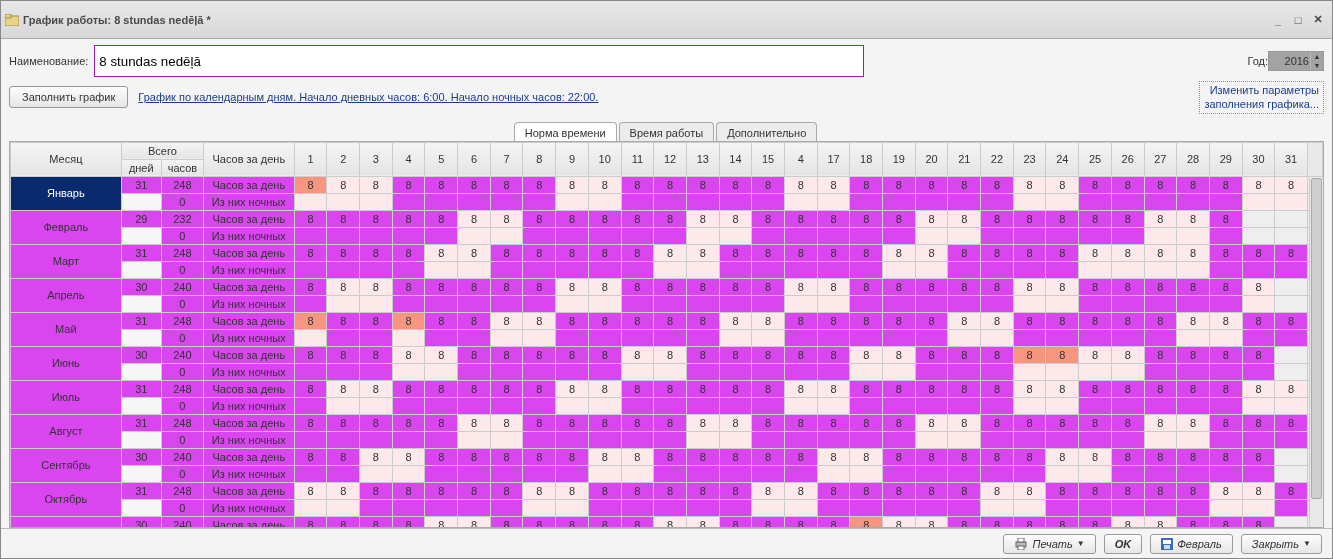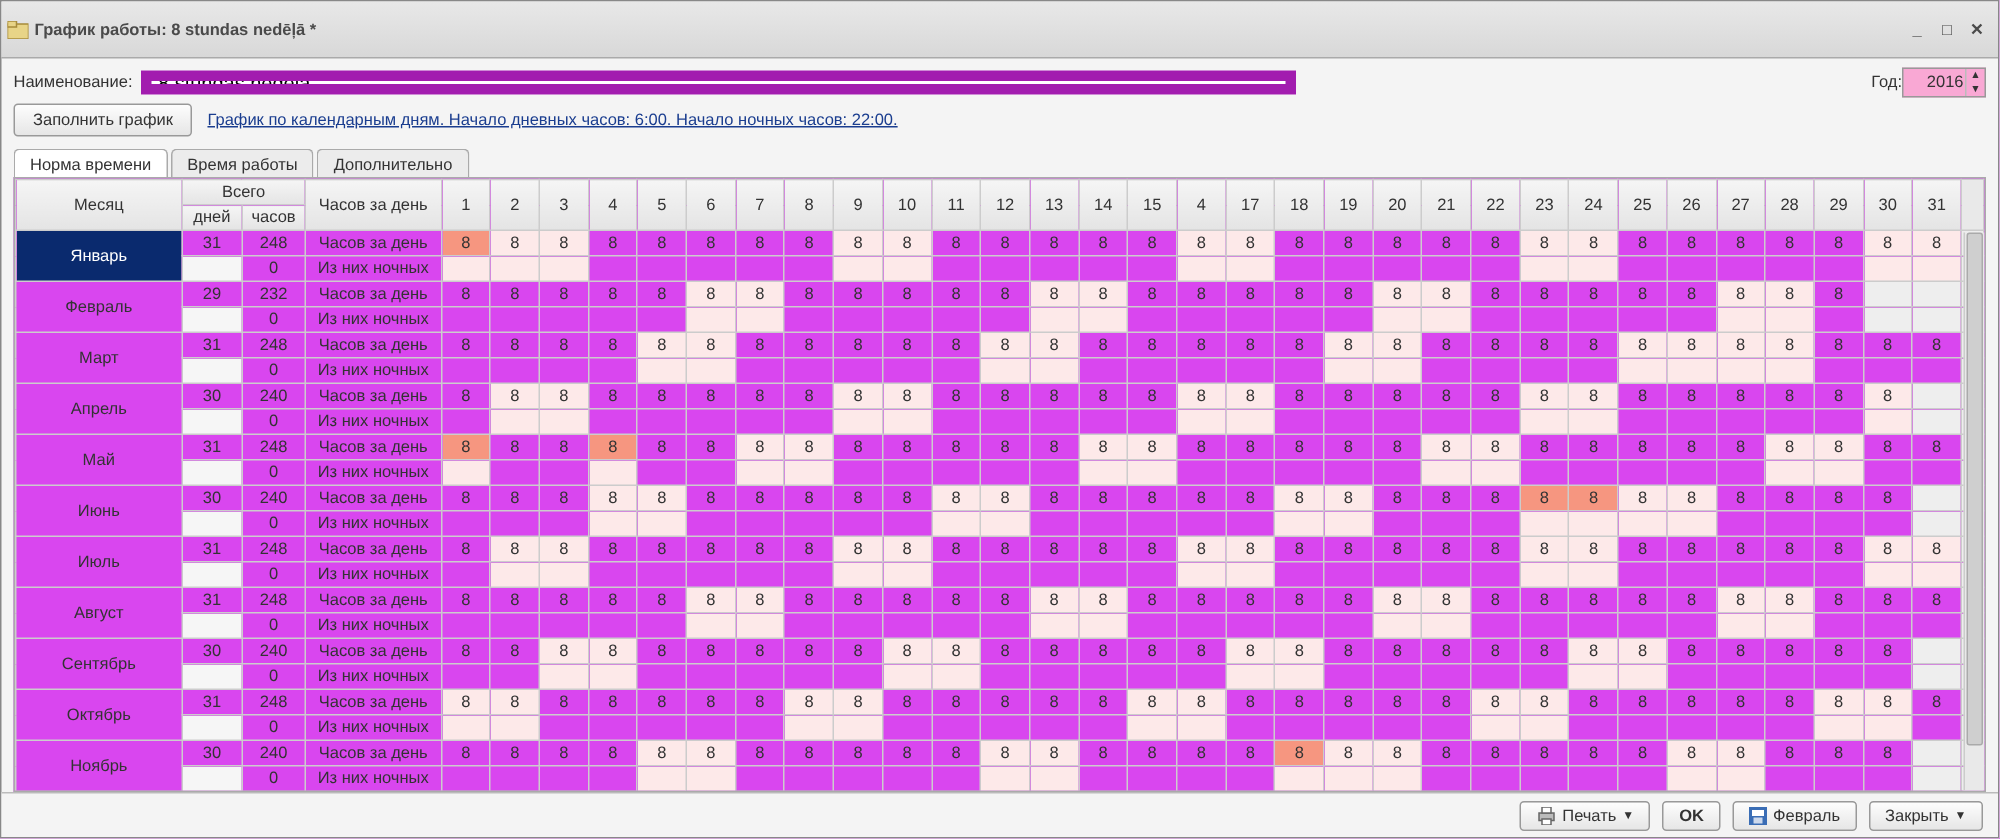--- a/index.html
+++ b/index.html
@@ -37,31 +37,31 @@
   font-weight: bold;
 }
 .toolbar-row {
   display: flex;
   align-items: center;
   padding: 6px 8px 2px;
 }
 .toolbar-row .lbl { margin-right: 6px; }
 .toolbar-row input[type="text"] {
   flex: 0 0 770px;
-  height: 16px;
-  border: 7px solid #a21caf;
+  height: 32px;
+  border: 1px solid #a21caf;
   padding: 0 4px;
   background: #fff;
 }
 .year-block { margin-left: auto; display: flex; align-items: center; gap: 0; }
 .year-input {
   position: relative;
   width: 56px; height: 20px;
   border: 1px solid #999;
-  background: #f9a8d4;
+  background: #a3a3a3;
   display: flex; align-items: center; justify-content: flex-end;
   padding-right: 14px;
 }
 .spinner {
   position: absolute; right: 0; top: 0; bottom: 0; width: 13px;
   border-left: 1px solid #bbb;
   display: flex; flex-direction: column;
 }
 .spinner div {
   flex: 1; display: flex; align-items: center; justify-content: center;
@@ -87,20 +87,21 @@
   border: 1px dotted #7a8fc7;
   padding: 1px 4px;
   cursor: pointer;
   line-height: 1.3;
 }
 .tabs {
   display: flex;
   padding: 0 8px;
   position: relative;
   top: 2px;
+  justify-content: center;
 }
 .tab {
   padding: 4px 10px;
   border: 1px solid #aaa;
   border-bottom: none;
   background: #ececec;
   border-radius: 4px 4px 0 0;
   margin-right: 2px;
   cursor: pointer;
 }
@@ -153,20 +154,21 @@
 .vscroll .thumb { position: absolute; top: 0; left: 1px; right: 1px; height: 92%; background: #cfcfcf; border: 1px solid #aaa; border-radius: 2px; }
 .footer {
   height: 30px;
   border-top: 1px solid #bbb;
   display: flex;
   align-items: center;
   justify-content: flex-end;
   gap: 8px;
   padding: 0 10px;
   background: #f4f4f4;
+  font-style: italic;
 }
 .footer .fbtn {
   display: flex; align-items: center; gap: 4px;
   padding: 3px 10px;
   border: 1px solid #999;
   border-radius: 3px;
   background: linear-gradient(#fdfdfd, #e6e6e6);
   cursor: pointer;
 }
 .footer .fbtn.ok { font-weight: bold; }
@@ -202,20 +204,24 @@
           <div>▲</div>
           <div>▼</div>
         </div>
       </div>
     </div>
   </div>
 
   <div class="toolbar-row2">
     <div class="btn">Заполнить график</div>
     <span class="info-text">График по календарным дням. Начало дневных часов: 6:00. Начало ночных часов: 22:00.</span>
+    <div class="param-link">
+      <span>Изменить параметры</span><br>
+      <span>заполнения графика...</span>
+    </div>
   </div>
 
   <div class="tabs">
     <div class="tab active">Норма времени</div>
     <div class="tab">Время работы</div>
     <div class="tab">Дополнительно</div>
   </div>
 
   <div class="grid-wrap">
     <table class="grid" id="grid">

